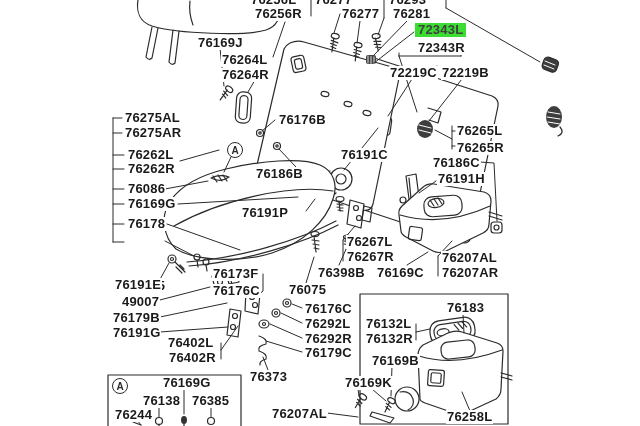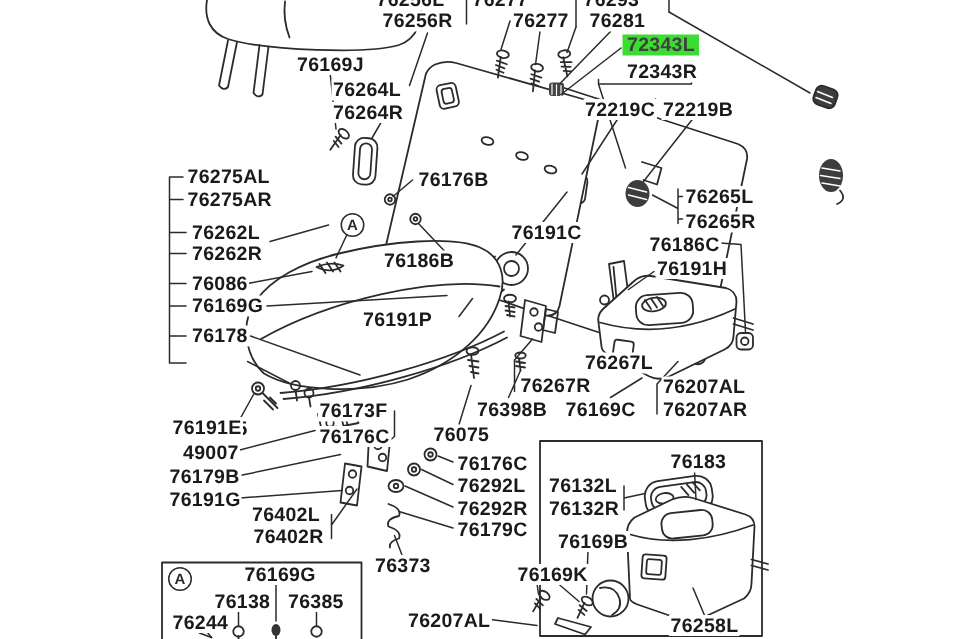--- a/index.html
+++ b/index.html
@@ -237,21 +237,21 @@
       <span class="plbl" style="left: 127px; top: 162px;">76262R</span>
       <span class="plbl" style="left: 340px; top: 148px;">76191C</span>
       <span class="plbl" style="left: 432px; top: 156px;">76186C</span>
       <span class="plbl" style="left: 255px; top: 167px;">76186B</span>
       <span class="plbl" style="left: 127px; top: 182px;">76086</span>
       <span class="plbl" style="left: 437px; top: 172px;">76191H</span>
       <span class="plbl" style="left: 127px; top: 197px;">76169G</span>
       <span class="plbl" style="left: 241px; top: 206px;">76191P</span>
       <span class="plbl" style="left: 127px; top: 217px;">76178</span>
       <span class="plbl" style="left: 127px; top: 235px; margin-top: 44px;">76135</span>
-      <span class="plbl" style="left: 346px; top: 235px; margin-left: 43px;">76267L</span>
+      <span class="plbl" style="left: 346px; top: 235px;">76267L</span>
       <span class="plbl" style="left: 346px; top: 250px;">76267R</span>
       <span class="plbl" style="left: 441px; top: 251px;">76207AL</span>
       <span class="plbl" style="left: 441px; top: 266px;">76207AR</span>
       <span class="plbl" style="left: 317px; top: 266px;">76398B</span>
       <span class="plbl" style="left: 376px; top: 266px;">76169C</span>
       <span class="plbl" style="left: 212px; top: 267px;">76173F</span>
       <span class="plbl" style="left: 114px; top: 278px;">76191E</span>
       <span class="plbl" style="left: 288px; top: 283px;">76075</span>
       <span class="plbl" style="left: 212px; top: 284px;">76176C</span>
       <span class="plbl" style="left: 121px; top: 295px;">49007</span>

